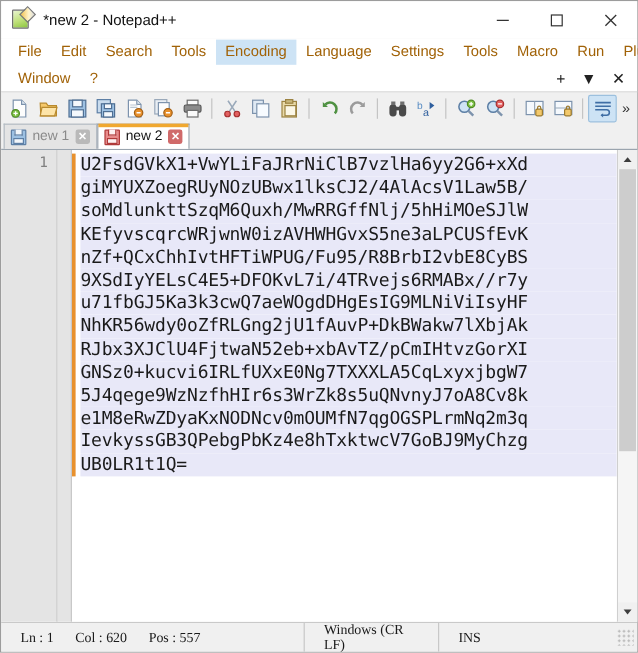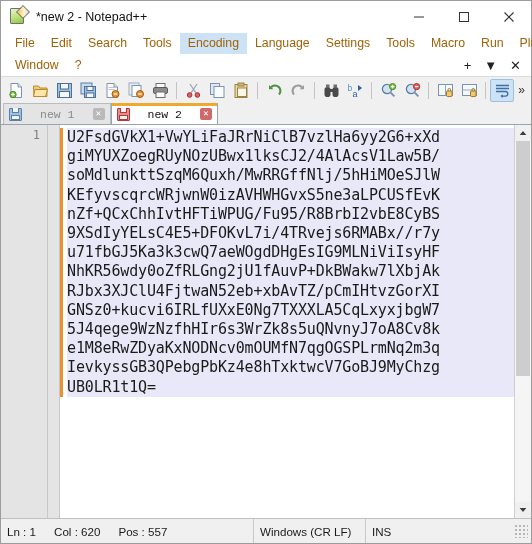--- a/index.html
+++ b/index.html
@@ -92,26 +92,25 @@
   
   .tabbar {
     flex: 0 0 22px;
     background: #f0f0f0;
     display: flex; align-items: flex-end;
     border-bottom: 1px solid #9aa4ae;
     padding-left: 2px;
   }
   .tab {
     height: 21px; display: flex; align-items: center;
-    padding: 0 5px 0 5px; gap: 18px;
+    padding: 0 5px 0 5px; gap: 5px;
     font-size: 11.5px;
     border: 1px solid #b5bcc4; border-bottom: none;
     background: #e4e4e4; color: #8a8a8a;
     position: relative;
-    font-family: Liberation Mono, monospace;
   }
   .tab.active {
     background: #ffffff; color: #141414;
     border-color: #9aa4ae;
   }
   .tab.active::before {
     content: ""; position: absolute; left: 0; right: 0; top: -1px;
     height: 3px; background: #f0a830;
   }
   .disk { width: 13px; height: 13px; position: relative; flex: 0 0 13px; }
@@ -166,21 +165,21 @@
   .sbthumb { position:absolute; left:1px; right:1px; top:0; height:235px; background:#cdcdcd; }
 
   
   .statusbar {
     flex: 0 0 24px;
     background: #f0f0f0;
     border-top: 1px solid #c0c0c0;
     display: flex; align-items: center;
     font-size: 11.6px; color: #1a1a1a;
   }
-  .scell { height: 24px; display: flex; align-items: center; padding: 0 6px; }
+  .scell { height: 24px; display: flex; align-items: center; padding: 0 16px; font-family: Liberation Serif, serif; }
   .scell.sep { border-right: 1px solid #c8c8c8; }
   .spos { gap: 18px; }
   .grip { margin-left:auto; width:14px; height:14px; margin-right:3px;
     background-image: radial-gradient(#b0b0b0 1px, transparent 1px);
     background-size: 4px 4px; opacity:.9;}
 </style>
 </head>
 <body>
 
 <div id="app">

